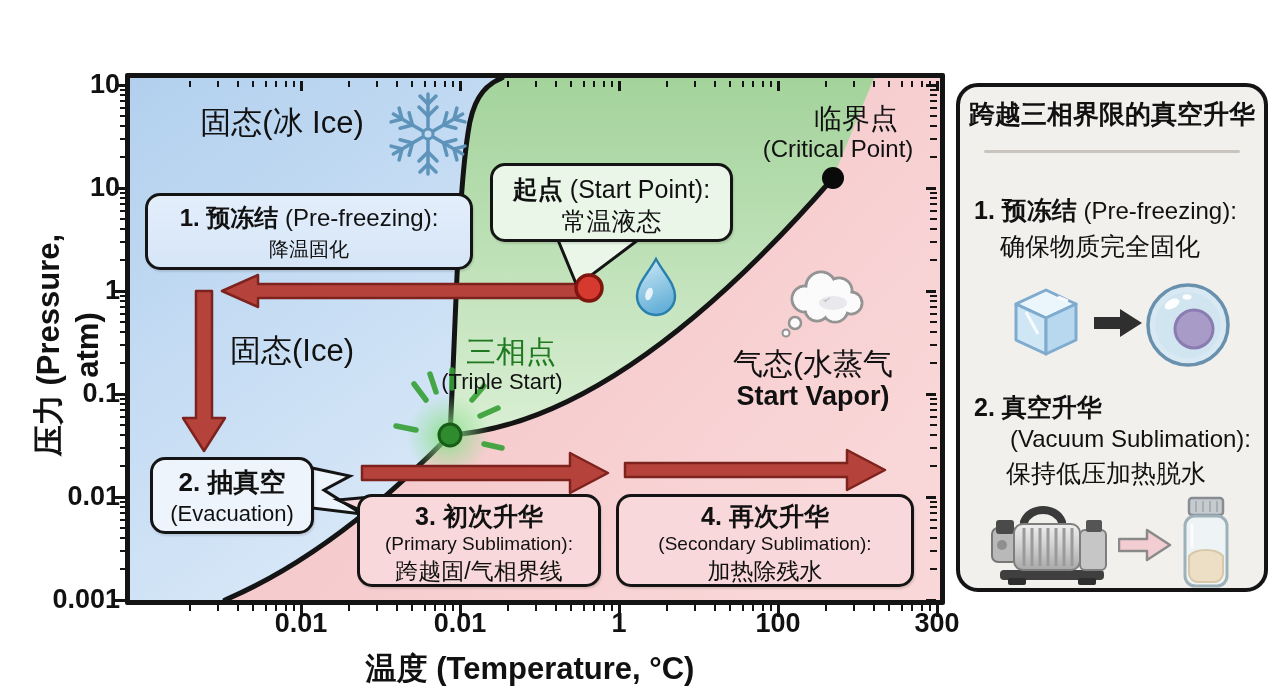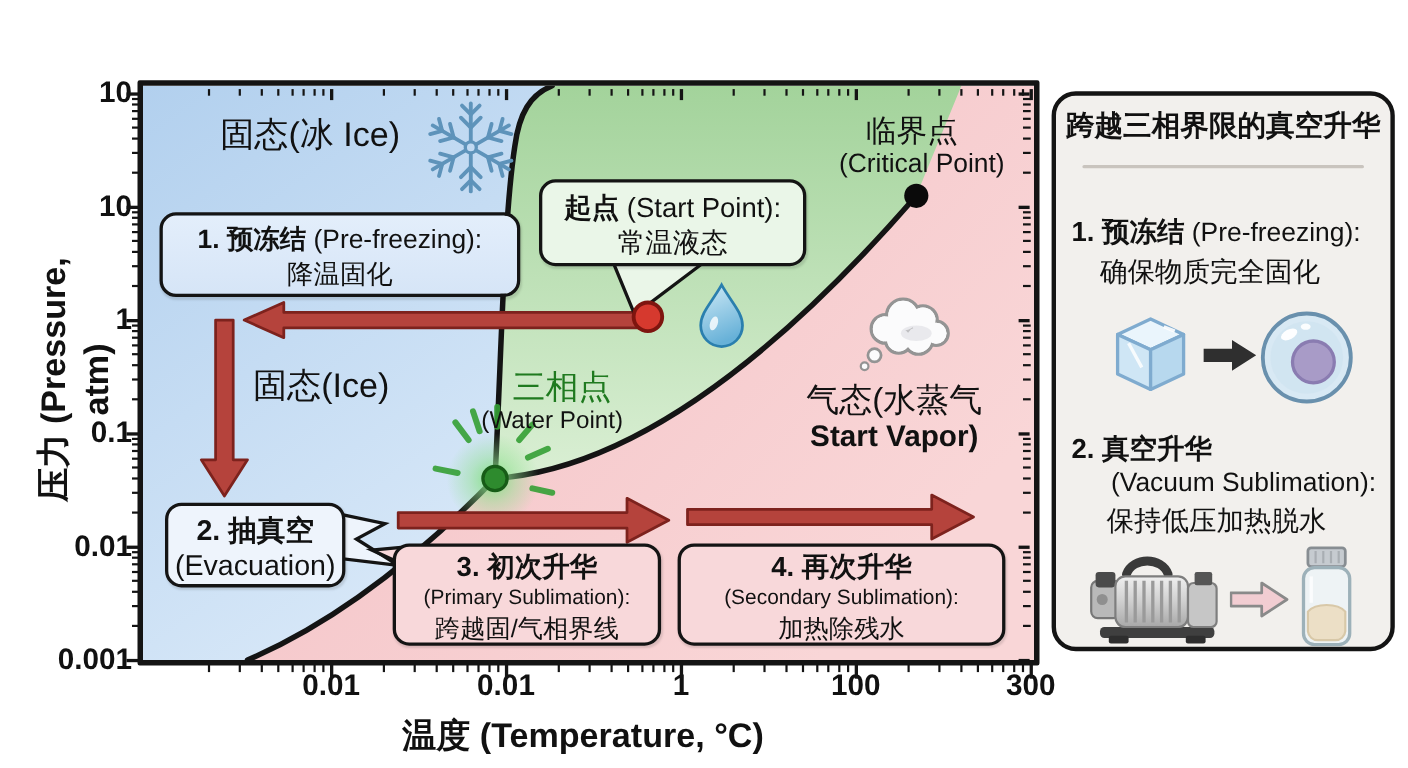--- a/index.html
+++ b/index.html
@@ -338,41 +338,41 @@
       <div class="yticklab" style="left: 0px; top: 275px;">1</div>
       <div class="yticklab" style="left: 0px; top: 378px;">0.1</div>
       <div class="yticklab" style="left: 0px; top: 481px;">0.01</div>
       <div class="yticklab" style="left: 0px; top: 584px;">0.001</div>
     </div>
 
   <div class="abs axis-x">温度 (Temperature, °C)</div>
   <div class="abs axis-y">压力 (Pressure, atm)</div>
 
   <div class="abs rlabel" style="left:160px;top:102px;width:244px;font-size:31px;">固态(冰 Ice)</div>
-  <div class="abs rlabel" style="left:729px;top:100px;width:200px;font-size:28px;">临界点</div>
+  <div class="abs rlabel" style="left:756px;top:100px;width:200px;font-size:28px;">临界点</div>
   <div class="abs rlabel rl-sub" style="left:718px;top:135px;width:240px;font-size:24px;">(Critical Point)</div>
   <div class="abs rlabel" style="left:170px;top:330px;width:244px;font-size:31px;">固态(Ice)</div>
   <div class="abs rlabel green-txt" style="left:411px;top:332px;width:200px;font-size:30px;">三相点</div>
-  <div class="abs rlabel rl-sub" style="left:402px;top:369px;width:200px;font-size:22px;">(Water Point)</div>
+  <div class="abs rlabel rl-sub" style="left:402px;top:369px;width:200px;font-size:22px;">(Triple Start)</div>
   <div class="abs rlabel" style="left:691px;top:344px;width:244px;font-size:30px;">气态(水蒸气</div>
   <div class="abs rlabel rl-sub" style="left:691px;top:381px;width:244px;font-size:27px;font-weight:600;">Start Vapor)</div>
 
   <div class="abs callout" style="left:145px;top:193px;width:328px;height:77px;background:linear-gradient(180deg,#e3eefb,#d6e5f7);padding-top:6px;">
     <div style="font-size:24px;line-height:31px;"><span class="hd">1. 预冻结</span><span> (Pre-freezing):</span></div>
-    <div style="font-size:24px;line-height:33px;">降温固化</div>
+    <div style="font-size:20px;line-height:33px;">降温固化</div>
   </div>
 
   <div class="abs callout" style="left:490px;top:163px;width:243px;height:79px;background:#eaf6e8;padding-top:7px;">
     <div style="font-size:25px;line-height:32px;"><span class="hd">起点</span><span> (Start Point):</span></div>
     <div style="font-size:25px;line-height:33px;">常温液态</div>
   </div>
 
   <div class="abs callout" style="left:150px;top:457px;width:164px;height:77px;background:#eef4fc;padding-top:5px;">
     <div style="font-size:26px;line-height:34px;"><span class="hd">2. 抽真空</span></div>
-    <div style="font-size:26px;line-height:30px;">(Evacuation)</div>
+    <div style="font-size:22px;line-height:30px;">(Evacuation)</div>
   </div>
 
   <div class="abs callout" style="left:357px;top:494px;width:244px;height:93px;background:#f8d8da;padding-top:4px;">
     <div style="font-size:25px;line-height:31px;"><span class="hd">3. 初次升华</span></div>
     <div style="font-size:19px;line-height:24px;">(Primary Sublimation):</div>
     <div style="font-size:23px;line-height:30px;">跨越固/气相界线</div>
   </div>
 
   <div class="abs callout" style="left:616px;top:494px;width:298px;height:93px;background:#f8d8da;padding-top:4px;">
     <div style="font-size:25px;line-height:31px;"><span class="hd">4. 再次升华</span></div>

